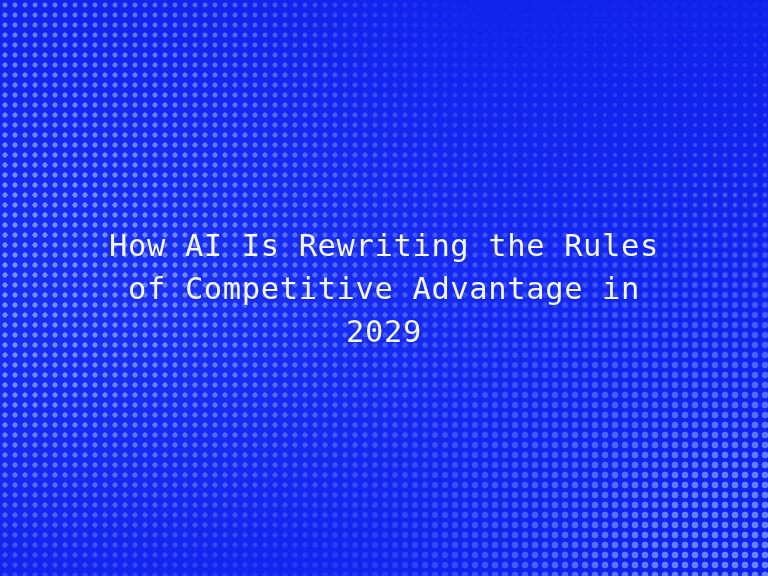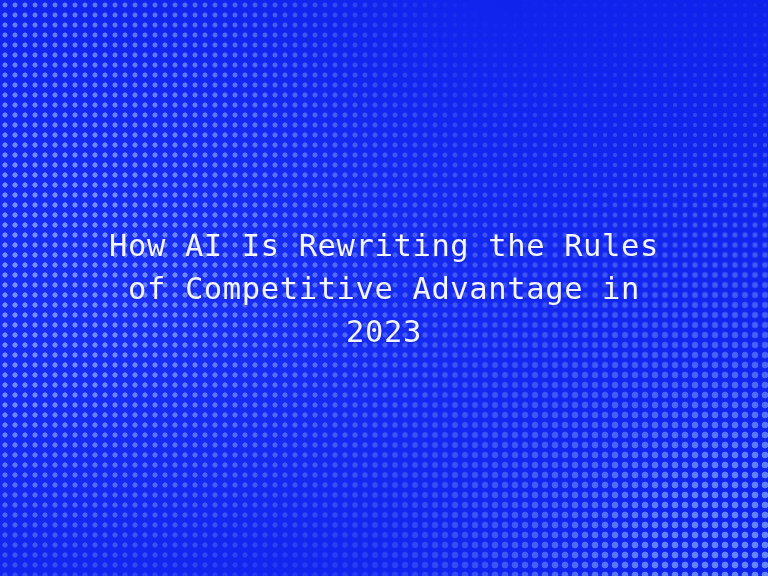--- a/index.html
+++ b/index.html
@@ -145,16 +145,16 @@
 <div id="banner">
 
   <div class="bg-base"></div>
   <div class="halftone topleft"></div>
   <div class="halftone left"></div>
   <div class="halftone bottomband"></div>
   <div class="halftone bottomright"></div>
   <div class="vignette"></div>
 
   <div class="headline-wrap">
-    <h1 class="headline">How AI Is Rewriting the Rules of Competitive Advantage in 2023</h1>
+    <h1 class="headline">How AI Is Rewriting the Rules of Competitive Advantage in 2029</h1>
   </div>
 
 </div>
 
 </body></html>

